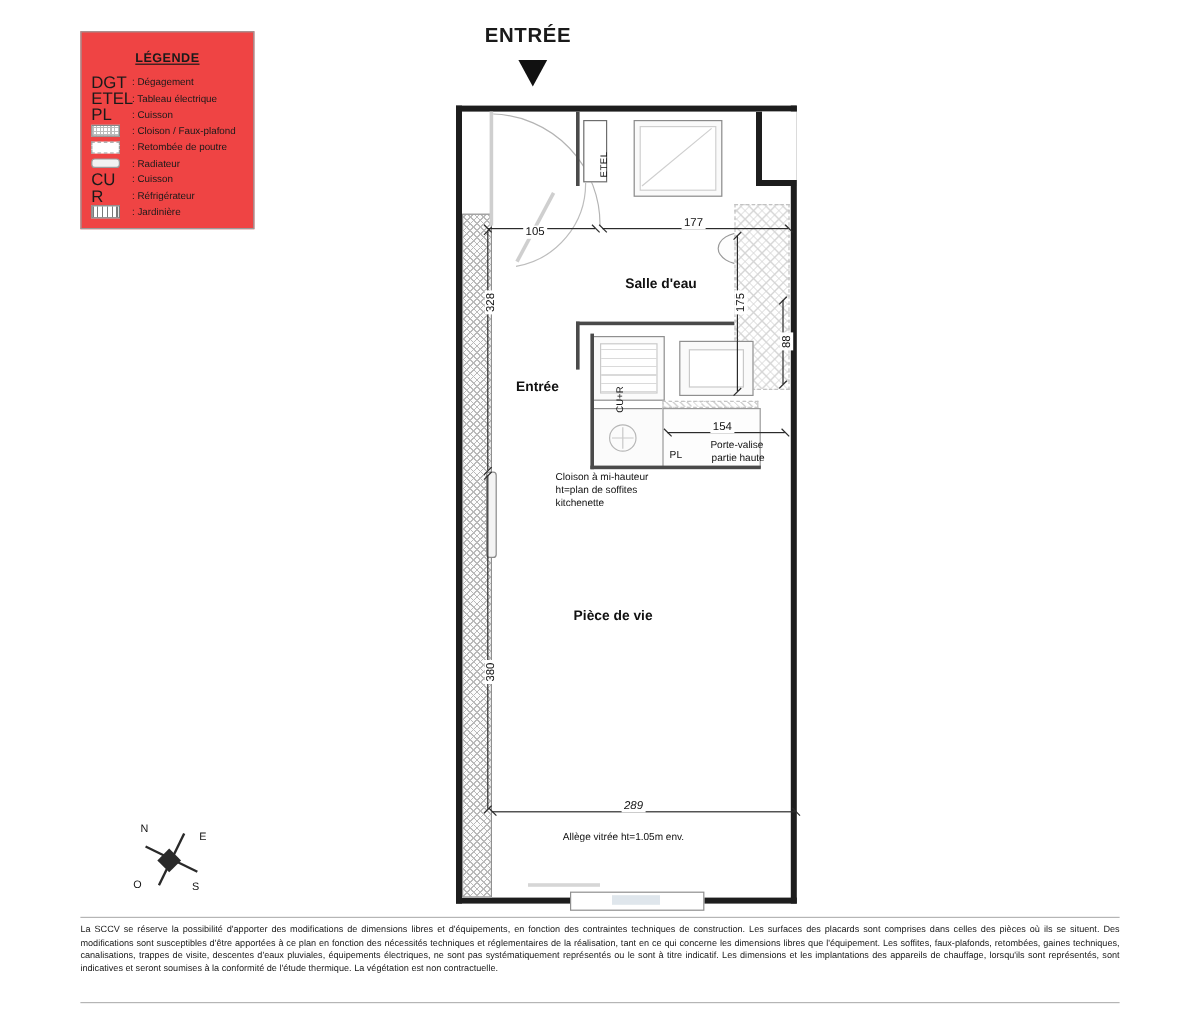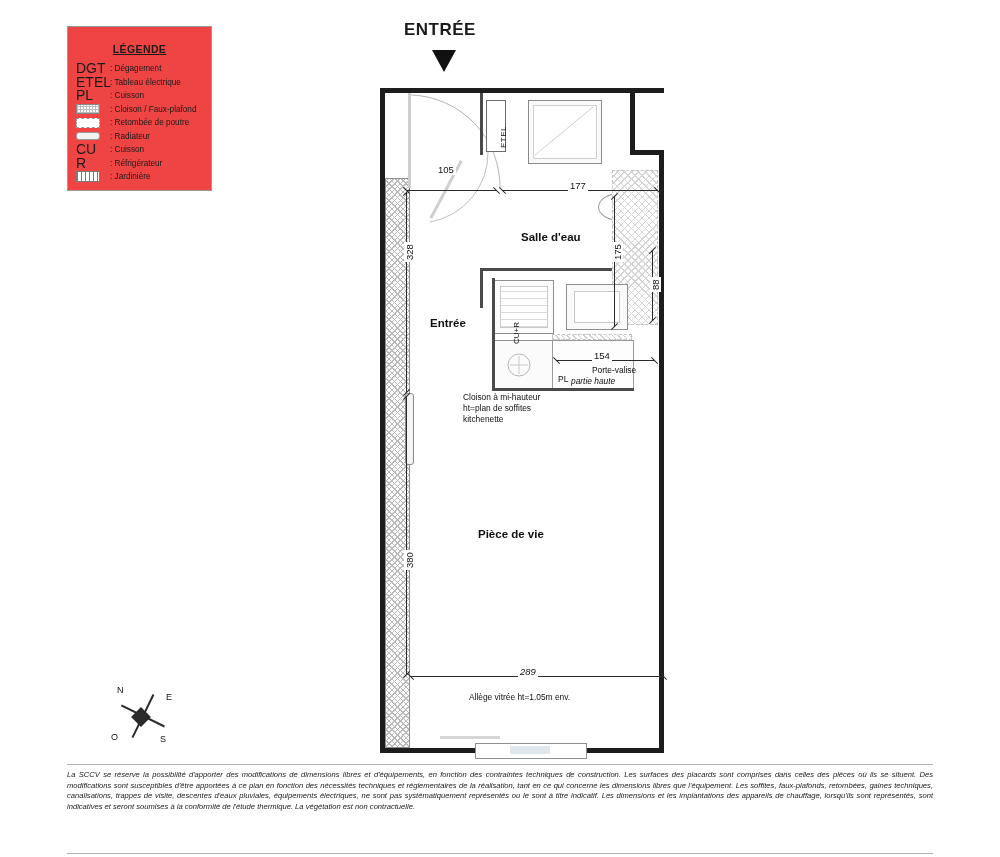--- a/index.html
+++ b/index.html
@@ -167,26 +167,25 @@
     letter-spacing: .5px;
   }
 
   
   #compass { left: 104px; top: 682px; width: 80px; height: 68px; }
   #compass .needle { position: absolute; background: #2a2a2a; }
   #compass .c-letter { position: absolute; font-size: 9px; color: #111; }
 
   
   #footer {
-    left: 67px; top: 764px; width: 866px; height: 90px;
+    left: 67px; top: 764px; width: 866px; height: 72px;
     border-top: 1px solid #b5b5b5;
     border-bottom: 1px solid #b5b5b5;
     padding-top: 5px;
     box-sizing: border-box;
-    font-style: italic;
   }
   #footer p {
     margin: 0;
     font-size: 7.6px;
     line-height: 10.5px;
     text-align: justify;
     color: #1a1a1a;
   }
 </style>
 </head>
@@ -328,21 +327,21 @@
   <div class="wall-light" style="left:112px; top:190px; width:3px; height:113px;"></div>
 
   <div class="abs" style="left:95px; top:655px; width:110px; height:14px; border:1px solid #8f8f8f; background:#ffffff;"></div>
   <div class="abs" style="left:130px; top:658px; width:40px; height:8px; background:#dfe6ec;"></div>
   <div class="thinline" style="left:60px; top:648px; width:60px; height:3px; background:#d6d6d6;"></div>
 </div>
 
 <div class="dim-h" style="left:406px; top:190px; width:90px;"></div>
 <div class="tick" style="left:402px; top:190px;"></div>
 <div class="tick" style="left:492px; top:190px;"></div>
-<div class="dim-label" style="left:436px; top:164px;">105</div>
+<div class="dim-label" style="left:436px; top:188px;">105</div>
 
 <div class="dim-h" style="left:502px; top:190px; width:155px;"></div>
 <div class="tick" style="left:498px; top:190px;"></div>
 <div class="tick" style="left:653px; top:190px;"></div>
 <div class="dim-label" style="left:568px; top:180px;">177</div>
 
 <div class="dim-v" style="left:406px; top:192px; height:200px;"></div>
 <div class="tick-v" style="left:406px; top:188px;"></div>
 <div class="tick-v" style="left:406px; top:388px;"></div>
 <div class="dim-label vert" style="left:404px; top:262px;">328</div>
@@ -367,24 +366,24 @@
 <div class="tick-v" style="left:406px; top:670px;"></div>
 <div class="dim-label vert" style="left:404px; top:570px;">380</div>
 
 <div class="dim-h" style="left:410px; top:676px; width:253px;"></div>
 <div class="tick" style="left:406px; top:676px;"></div>
 <div class="tick" style="left:659px; top:676px;"></div>
 <div class="dim-label" style="left:518px; top:666px;font-style:italic;">289</div>
 
 <div class="room-label" style="left:521px; top:231px;">Salle d'eau</div>
 <div class="room-label" style="left:430px; top:317px;">Entrée</div>
-<div class="room-label" style="left:478px; top:528px;">Pièce de vie</div>
+<div class="room-label" style="left:478px; top:508px;">Pièce de vie</div>
 
 <div class="small-label" style="left:592px; top:365px;">Porte-valise</div>
-<div class="small-label" style="left:571px; top:376px;font-style:italic;">partie haute</div>
+<div class="small-label" style="left:593px; top:376px;">partie haute</div>
 
 <div class="small-label" style="left:463px; top:392px;">Cloison à mi-hauteur</div>
 <div class="small-label" style="left:463px; top:403px;">ht=plan de soffites</div>
 <div class="small-label" style="left:463px; top:414px;">kitchenette</div>
 
 <div class="small-label" style="left:469px; top:692px;">Allège vitrée ht=1.05m env.</div>
 
 <div id="compass" class="abs">
   <div class="needle" style="left:38px; top:10px; width:1.5px; height:48px; transform:rotate(26deg); transform-origin:center;"></div>
   <div class="needle" style="left:15px; top:33px; width:48px; height:1.5px; transform:rotate(26deg); transform-origin:center;"></div>

